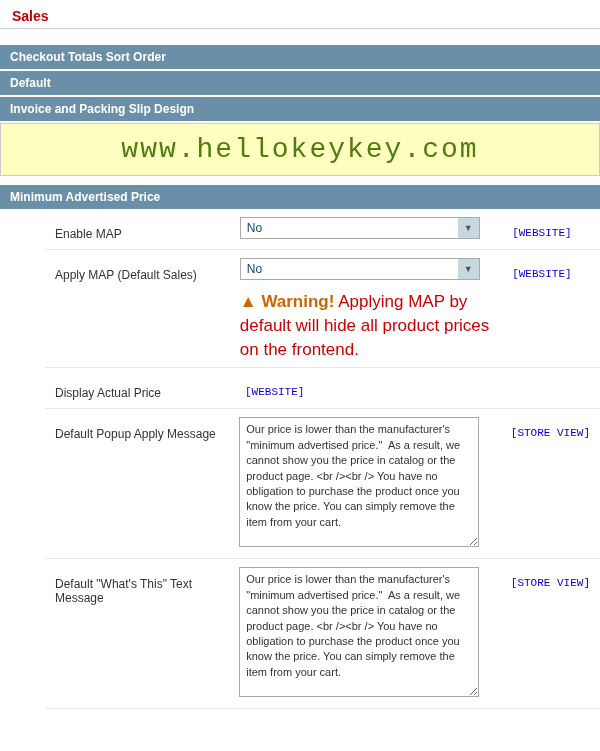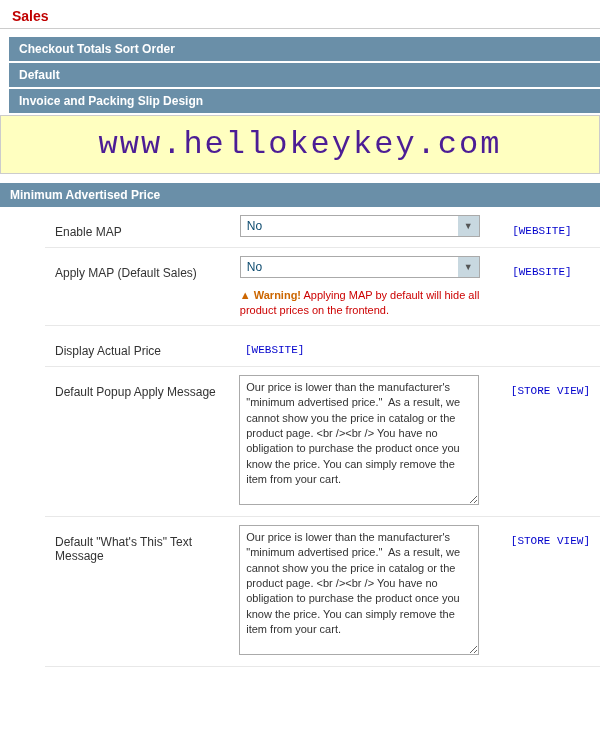--- a/index.html
+++ b/index.html
@@ -13,46 +13,45 @@
       background: #fff;
       width: 600px;
       min-height: 751px;
     }
     .page-title {
       color: #c00000;
       font-size: 14px;
       font-weight: bold;
       padding: 8px 12px 4px;
       border-bottom: 1px solid #ccc;
-      margin-bottom: 8px;
+      margin-bottom: 16px;
     }
     .section-header {
       background: #6a8fa8;
       color: #fff;
       font-size: 12px;
       font-weight: bold;
       padding: 5px 10px;
       margin-top: 0;
       cursor: pointer;
     }
     .section-header:not(:first-of-type) {
       margin-top: 2px;
-      margin-left: 9px;
     }
     .watermark-box {
       background: #ffffc0;
       border: 1px solid #ccc;
       padding: 10px 15px;
       margin: 2px 0;
       text-align: center;
     }
     .watermark-text {
       font-family: 'Courier New', monospace;
-      font-size: 32px;
-      color: #4c1d95;
+      font-size: 28px;
+      color: #4d7c0f;
       font-weight: normal;
       letter-spacing: 2px;
     }
     .subsection-header {
       background: #6a8fa8;
       color: #fff;
       font-size: 12px;
       font-weight: bold;
       padding: 5px 10px;
       margin-top: 9px;
@@ -104,21 +103,21 @@
       justify-content: center;
       pointer-events: none;
     }
     .select-arrow::after {
       content: '▼';
       font-size: 9px;
       color: #555;
     }
     .warning-text {
       color: #cc0000;
-      font-size: 11px;
+      font-size: 17px;
       margin-top: 4px;
       line-height: 1.4;
     }
     .warning-text .warning-icon {
       color: #cc6600;
       font-weight: bold;
     }
     .warning-text .warning-label {
       color: #cc6600;
       font-weight: bold;

